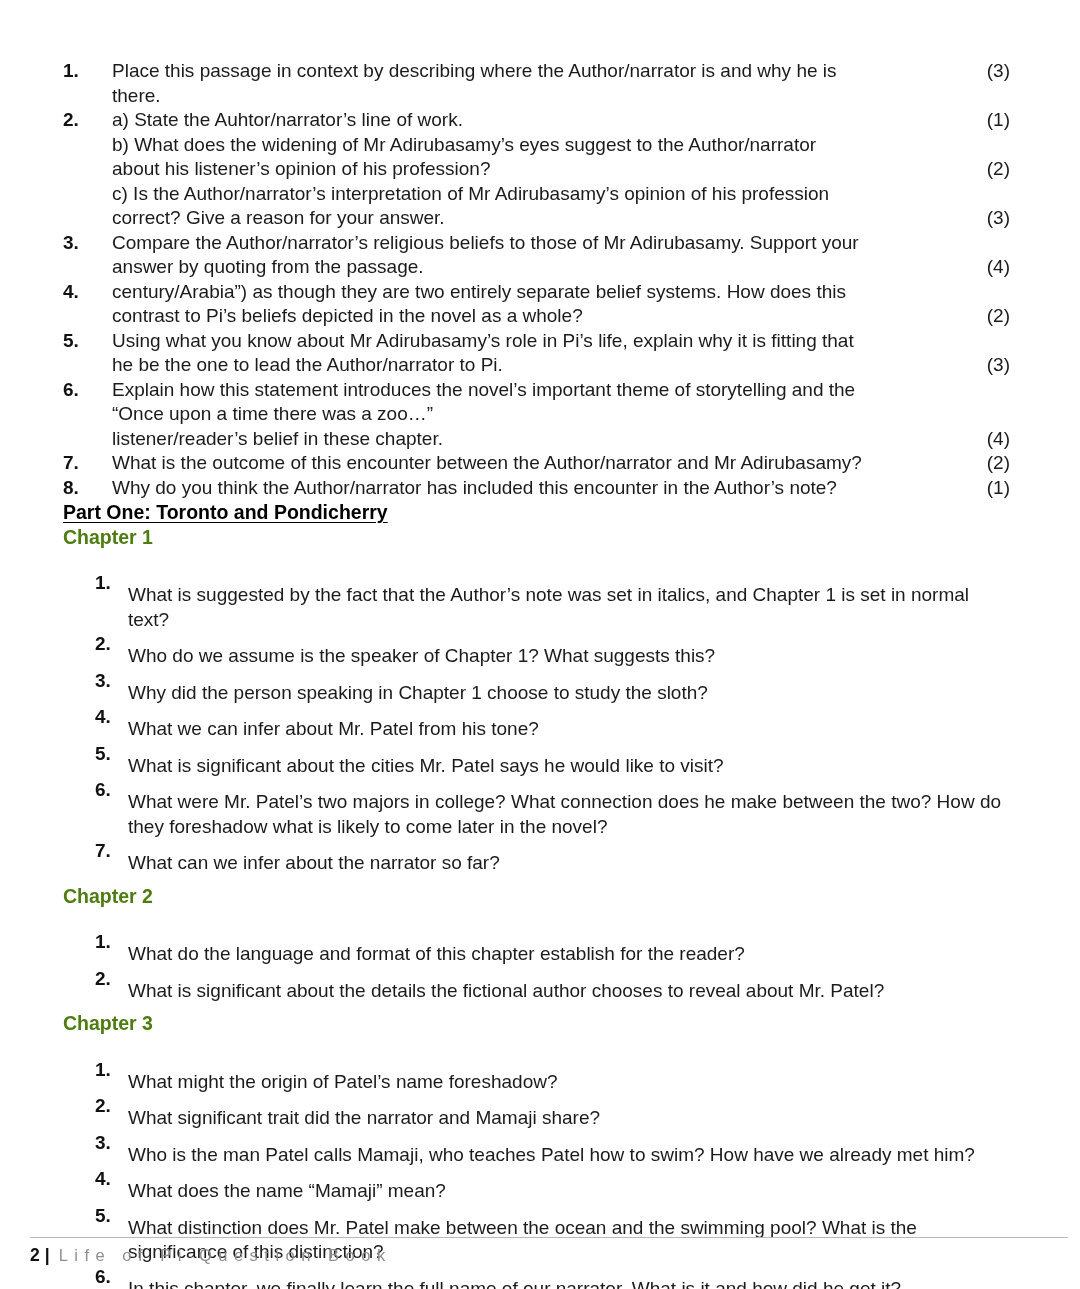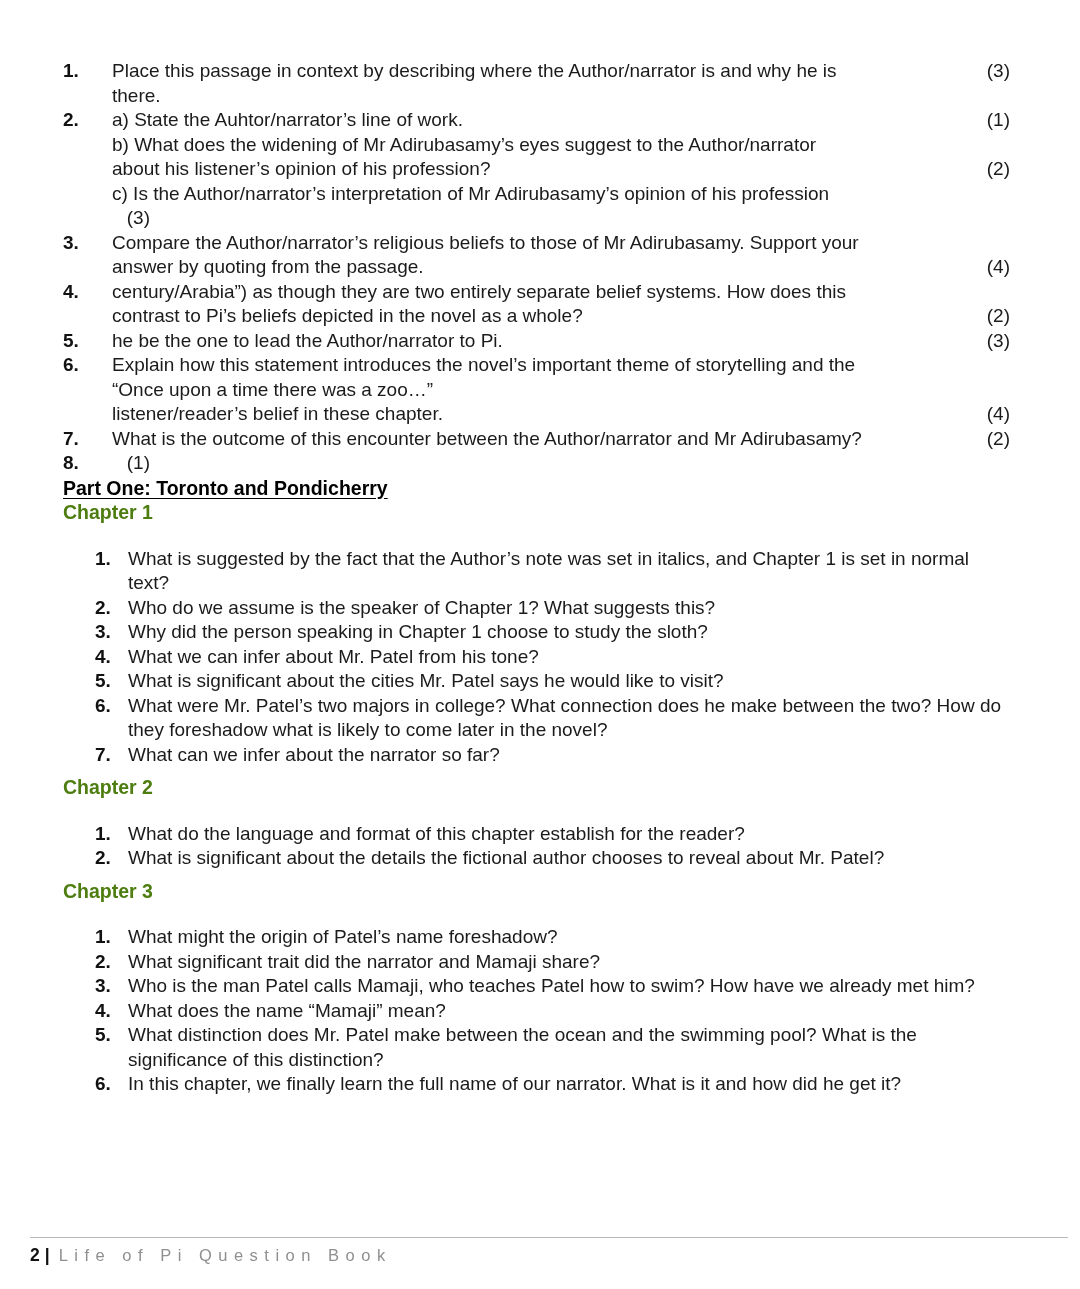--- a/index.html
+++ b/index.html
@@ -32,21 +32,21 @@
   }
   .chapter-heading {
     font-size:19.5px; line-height:24.5px;
     font-weight:bold; color:#4d7c0f;
   }
   .chapter-heading.gap { margin-top:8px; }
   
   .chlist { margin:22px 0 0 32px; }
   .chq { display:flex; font-size:19px; line-height:24.5px; }
   .chqnum { width:33px; flex:none; font-weight:bold; color:#111; }
-  .chqtext { flex:1; min-width:0; }
+  .chqtext { flex:1; min-width:0;margin-top:12px; }
   
   .footer {
     position:absolute;
     left:30px; right:12px; top:1237px;
     border-top:1.5px solid #b9b9b9;
     padding-top:7px;
     white-space:nowrap;
   }
   .pgnum { font-weight:bold; font-size:17.5px; color:#111; }
   .sep { font-weight:bold; font-size:17.5px; color:#111; margin:0 9px 0 5px; }
@@ -86,20 +86,21 @@
         </div>
         <div class="qline">
           <span class="qtext">about his listener’s opinion of his profession?</span>
           <span class="qpts">(2)</span>
         </div>
         <div class="qline">
           <span class="qtext">c) Is the Author/narrator’s interpretation of Mr Adirubasamy’s opinion of his profession</span>
           <span class="qpts"></span>
         </div>
         <div class="qline">
+          <span class="qtext">correct? Give a reason for your answer.</span>
           <span class="qpts">(3)</span>
         </div>
       </div>
     </div>
 
     <div class="q">
       <div class="qnum">3.</div>
       <div class="qbody">
         <div class="qline">
           <span class="qtext">Compare the Author/narrator’s religious beliefs to those of Mr Adirubasamy. Support your</span>
@@ -126,20 +127,21 @@
           <span class="qtext">contrast to Pi’s beliefs depicted in the novel as a whole?</span>
           <span class="qpts">(2)</span>
         </div>
       </div>
     </div>
 
     <div class="q">
       <div class="qnum">5.</div>
       <div class="qbody">
         <div class="qline">
+          <span class="qtext">Using what you know about Mr Adirubasamy’s role in Pi’s life, explain why it is fitting that</span>
           <span class="qpts"></span>
         </div>
         <div class="qline">
           <span class="qtext">he be the one to lead the Author/narrator to Pi.</span>
           <span class="qpts">(3)</span>
         </div>
       </div>
     </div>
 
     <div class="q">
@@ -167,20 +169,21 @@
           <span class="qtext">What is the outcome of this encounter between the Author/narrator and Mr Adirubasamy?</span>
           <span class="qpts">(2)</span>
         </div>
       </div>
     </div>
 
     <div class="q">
       <div class="qnum">8.</div>
       <div class="qbody">
         <div class="qline">
+          <span class="qtext">Why do you think the Author/narrator has included this encounter in the Author’s note?</span>
           <span class="qpts">(1)</span>
         </div>
       </div>
     </div>
 
   </div>
 
   <h2 class="part-heading">Part One: Toronto and Pondicherry</h2>
   <h3 class="chapter-heading">Chapter 1</h3>
 

